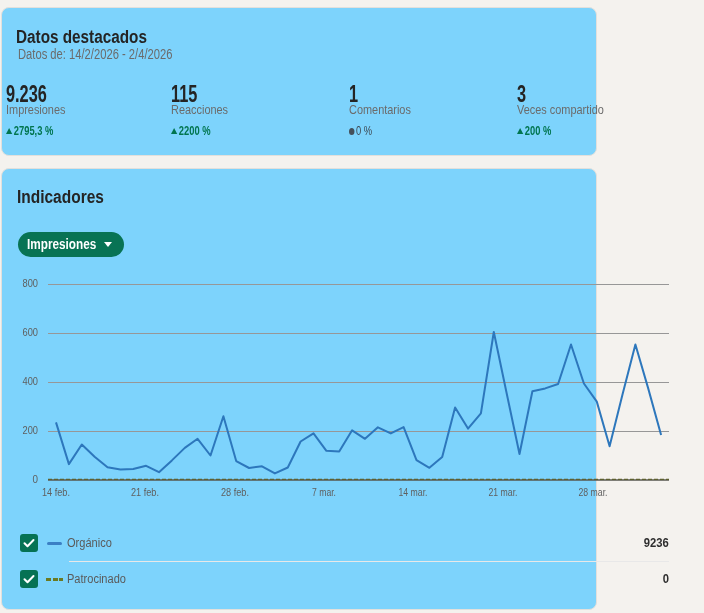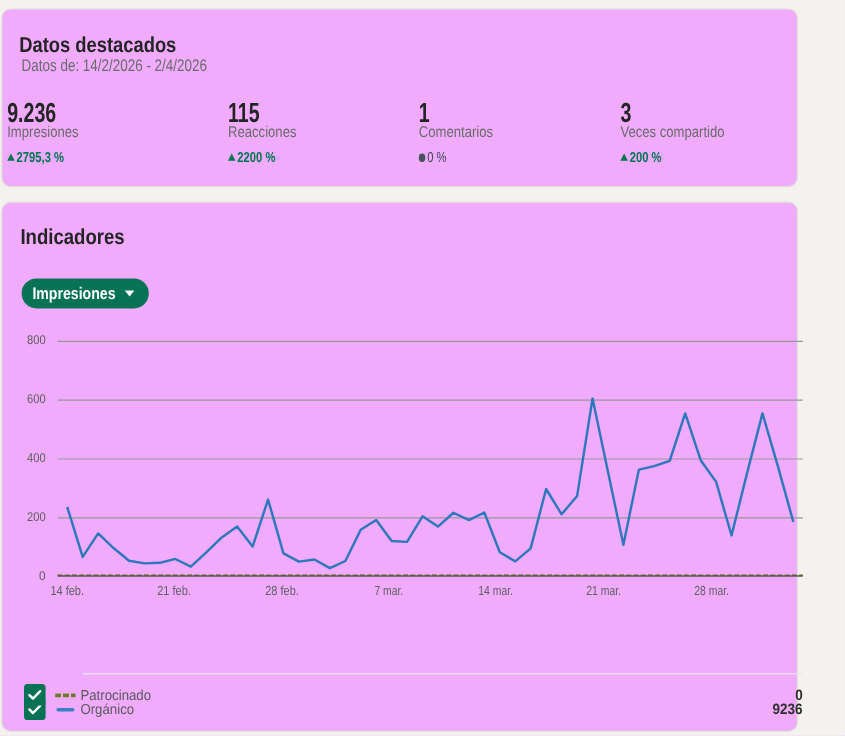--- a/index.html
+++ b/index.html
@@ -1,17 +1,17 @@
 <!DOCTYPE html>
 <html><head>
 <meta charset="utf-8">
 <style>
 * { margin:0; padding:0; box-sizing:border-box; }
 html,body { width:704px; height:613px; background:#f4f2ee; font-family:"Liberation Sans",sans-serif; overflow:hidden; }
-.card { position:absolute; left:1px; width:664px; background:#f0abfc; border:1px solid #e2e0dc; border-radius:8px; }
+.card { position:absolute; left:1px; width:596px; background:#7dd3fc; border:1px solid #e2e0dc; border-radius:8px; }
 #card1 { top:7px; height:149px; }
 #card2 { top:168px; height:442px; }
 .t1 { position:absolute; left:14px; top:19.5px; font-size:18px; font-weight:700; color:#242424; line-height:1; transform:scaleX(0.85); transform-origin:left top; white-space:nowrap; }
 .sub { position:absolute; left:16px; top:39px; font-size:14px; color:#6b6b6b; line-height:1; transform:scaleX(0.8); transform-origin:left top; white-space:nowrap; }
 .stat { position:absolute; top:0; width:170px; height:140px; }
 .num { position:absolute; left:0; top:75px; font-size:23px; font-weight:700; color:#242424; line-height:1; transform:scaleX(0.71); transform-origin:left top; }
 .lab { position:absolute; left:0; top:95px; font-size:13px; color:#6b6b6b; line-height:1; transform:scaleX(0.84); transform-origin:left top; white-space:nowrap; }
 .chg { position:absolute; left:0; top:117px; font-size:12px; font-weight:700; color:#01754f; line-height:1; transform:scaleX(0.78); transform-origin:left top; white-space:nowrap; }
 .up { display:inline-block; width:0; height:0; border-left:4.5px solid transparent; border-right:4.5px solid transparent; border-bottom:6.5px solid #01754f; margin-right:2px; position:relative; top:-1px; }
 .dot { display:inline-block; width:7px; height:7px; border-radius:50%; background:#44505b; margin-right:2px; }
@@ -32,21 +32,21 @@
 </head>
 <body>
 <div class="card" id="card1">
   <div class="t1">Datos destacados</div>
   <div class="sub">Datos de: 14/2/2026 - 2/4/2026</div>
   <div class="stat" style="left:4px;">
     <div class="num">9.236</div>
     <div class="lab">Impresiones</div>
     <div class="chg"><span class="up"></span>2795,3&nbsp;%</div>
   </div>
-  <div class="stat" style="left:188px;">
+  <div class="stat" style="left:169px;">
     <div class="num">115</div>
     <div class="lab">Reacciones</div>
     <div class="chg"><span class="up"></span>2200&nbsp;%</div>
   </div>
   <div class="stat" style="left:347px;">
     <div class="num">1</div>
     <div class="lab">Comentarios</div>
     <div class="chg neutral"><span class="dot"></span>0&nbsp;%</div>
   </div>
   <div class="stat" style="left:515px;">
@@ -82,21 +82,21 @@
       <text x="143" y="327" textLength="28" lengthAdjust="spacingAndGlyphs">21 feb.</text>
       <text x="233" y="327" textLength="28" lengthAdjust="spacingAndGlyphs">28 feb.</text>
       <text x="322" y="327" textLength="24" lengthAdjust="spacingAndGlyphs">7 mar.</text>
       <text x="411" y="327" textLength="29" lengthAdjust="spacingAndGlyphs">14 mar.</text>
       <text x="501" y="327" textLength="29" lengthAdjust="spacingAndGlyphs">21 mar.</text>
       <text x="591" y="327" textLength="29" lengthAdjust="spacingAndGlyphs">28 mar.</text>
     </g>
     <polyline fill="none" stroke="#2d77bc" stroke-width="2" stroke-linejoin="round" points="54.0,253.4 66.9,295.1 79.8,275.5 92.6,287.7 105.5,298.3 118.4,300.5 131.2,300.0 144.1,296.8 157.0,303.2 169.9,291.4 182.8,278.9 195.6,269.8 208.5,286.5 221.4,247.3 234.2,292.1 247.1,299.0 260.0,297.3 272.9,304.4 285.8,298.5 298.6,272.5 311.5,264.4 324.4,281.8 337.2,282.6 350.1,261.3 363.0,269.8 375.9,258.3 388.8,264.4 401.6,258.1 414.5,291.2 427.4,298.8 440.2,288.0 453.1,238.5 466.0,259.6 478.9,244.4 491.8,163.0 504.6,224.0 517.5,285.0 530.4,222.3 543.2,219.4 556.1,215.0 569.0,175.5 581.9,214.5 594.8,232.6 607.6,277.2 620.5,225.5 633.4,175.5 646.2,219.4 659.1,265.9"></polyline>
   </svg>
 
-  <div class="leg-row" style="top:365px;margin-top:48px;">
+  <div class="leg-row" style="top:365px;">
     <div class="cb">
         <svg width="14" height="14" viewBox="0 0 14 14">
           <path d="M2.5 7.2 L5.5 10.2 L11.5 4" fill="none" stroke="#fff" stroke-width="2" stroke-linecap="round" stroke-linejoin="round"></path>
         </svg>
       </div>
     <div class="seg"></div>
     <div class="leg-lab">Orgánico</div>
     <div class="leg-val">9236</div>
   </div>
   <div class="leg-div"></div>

